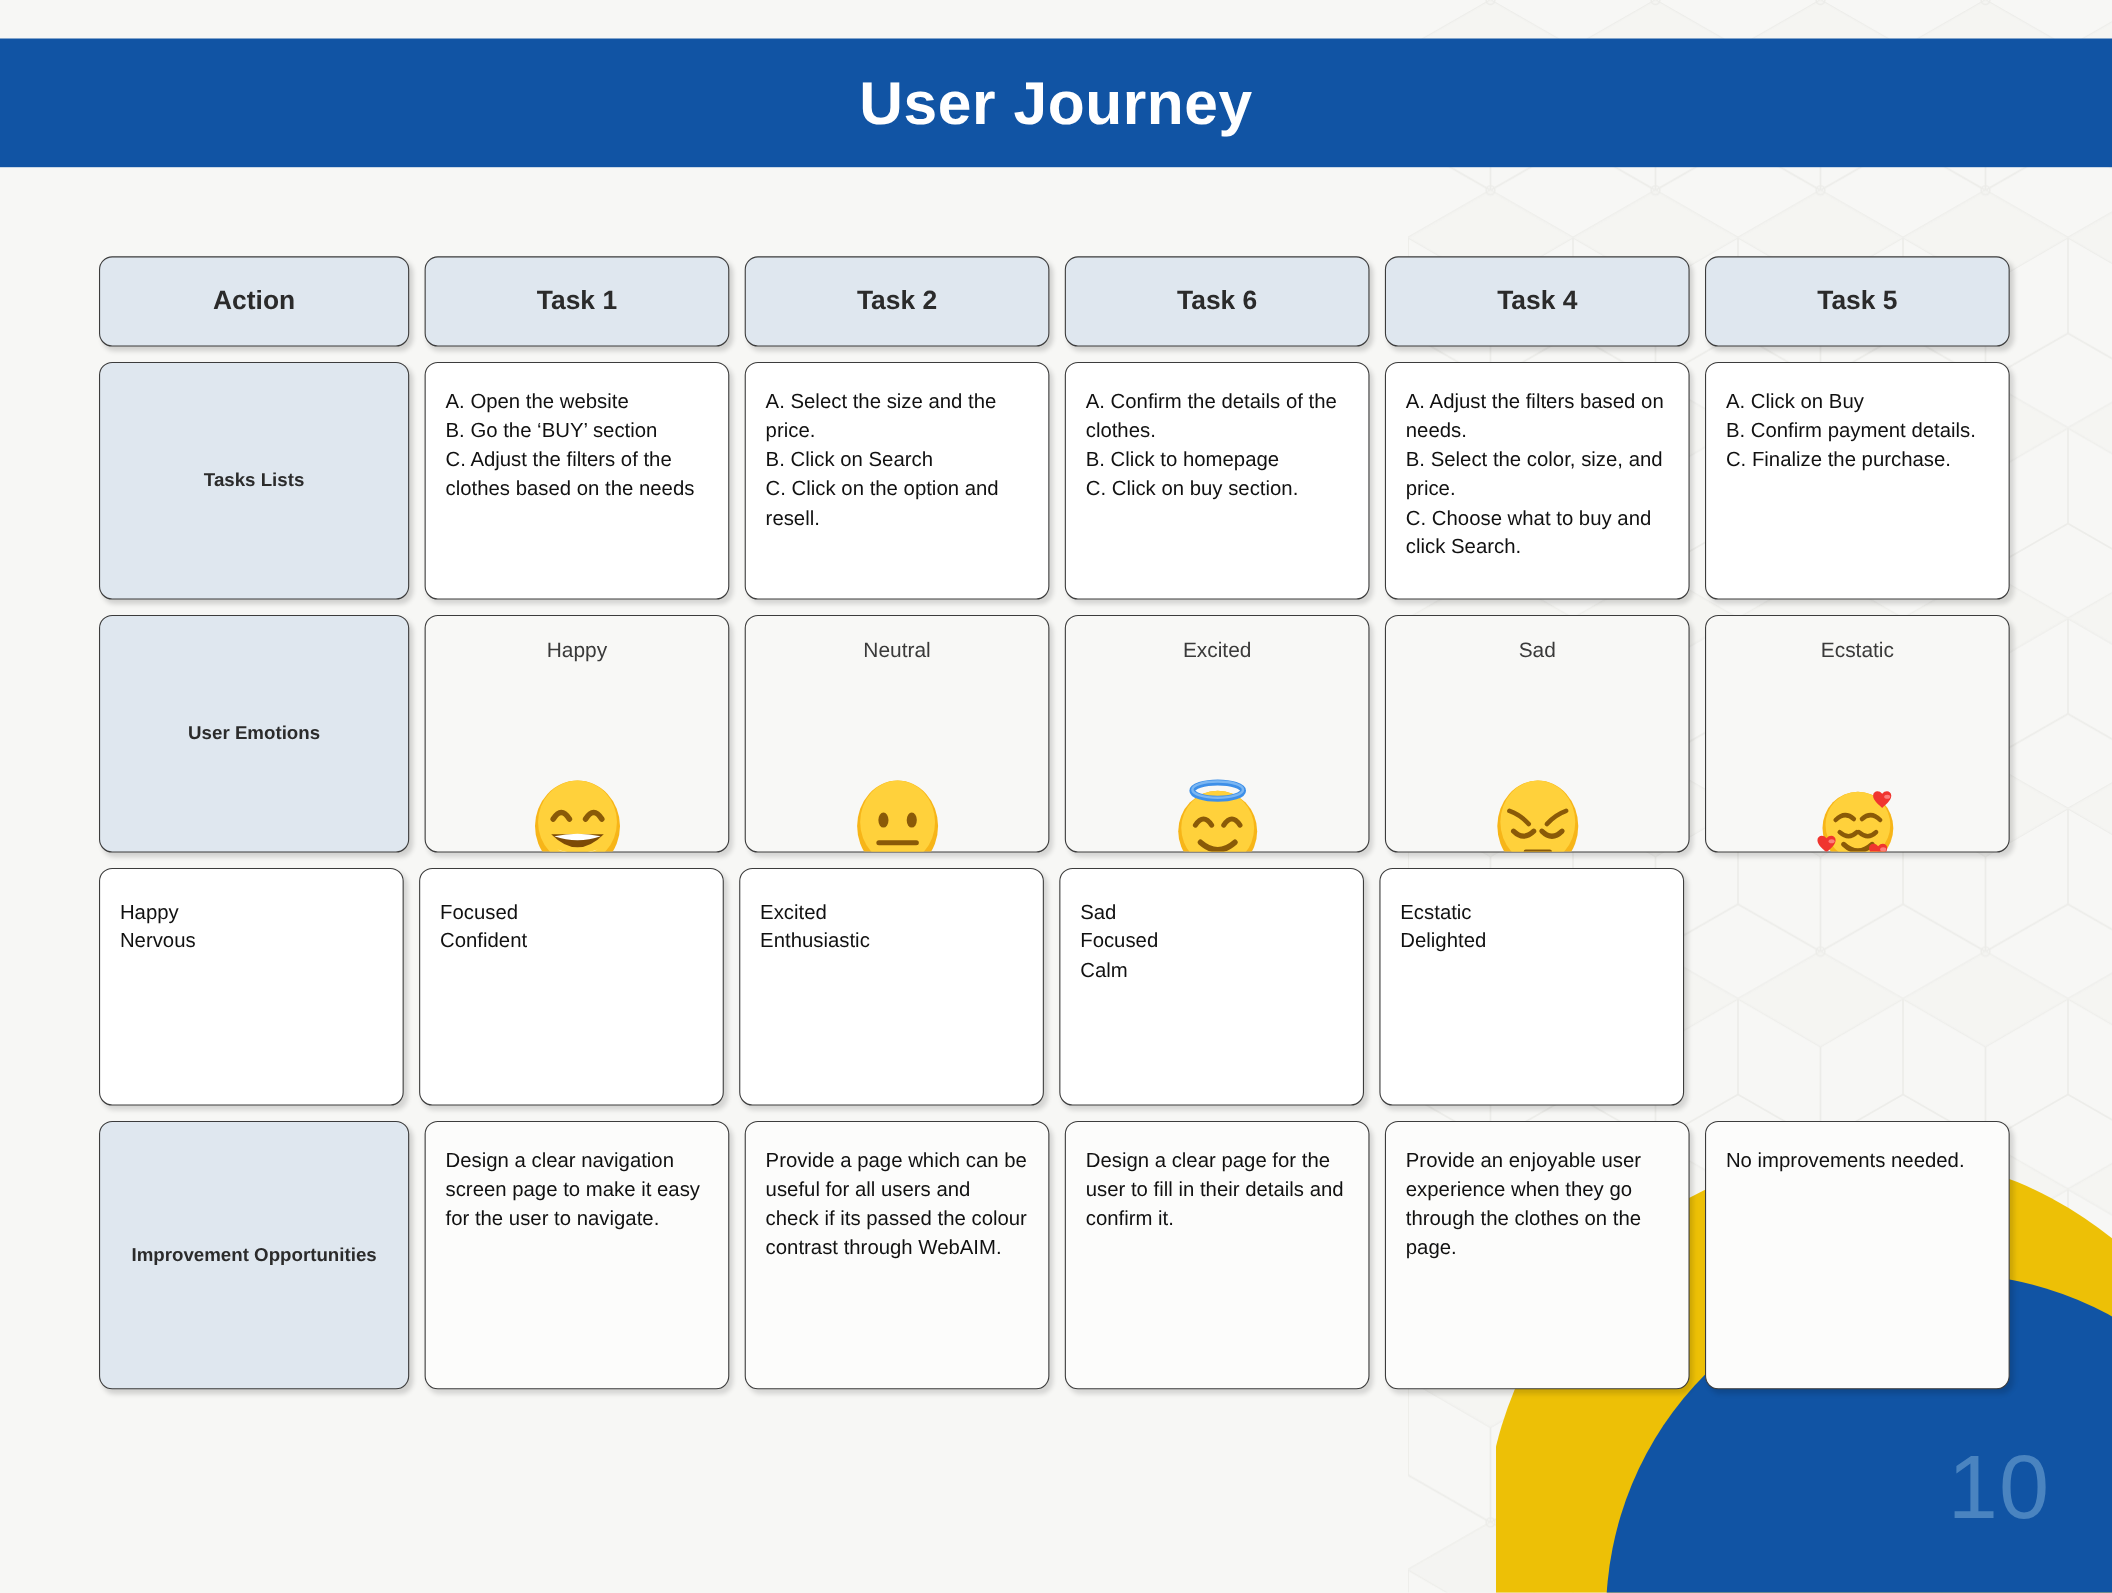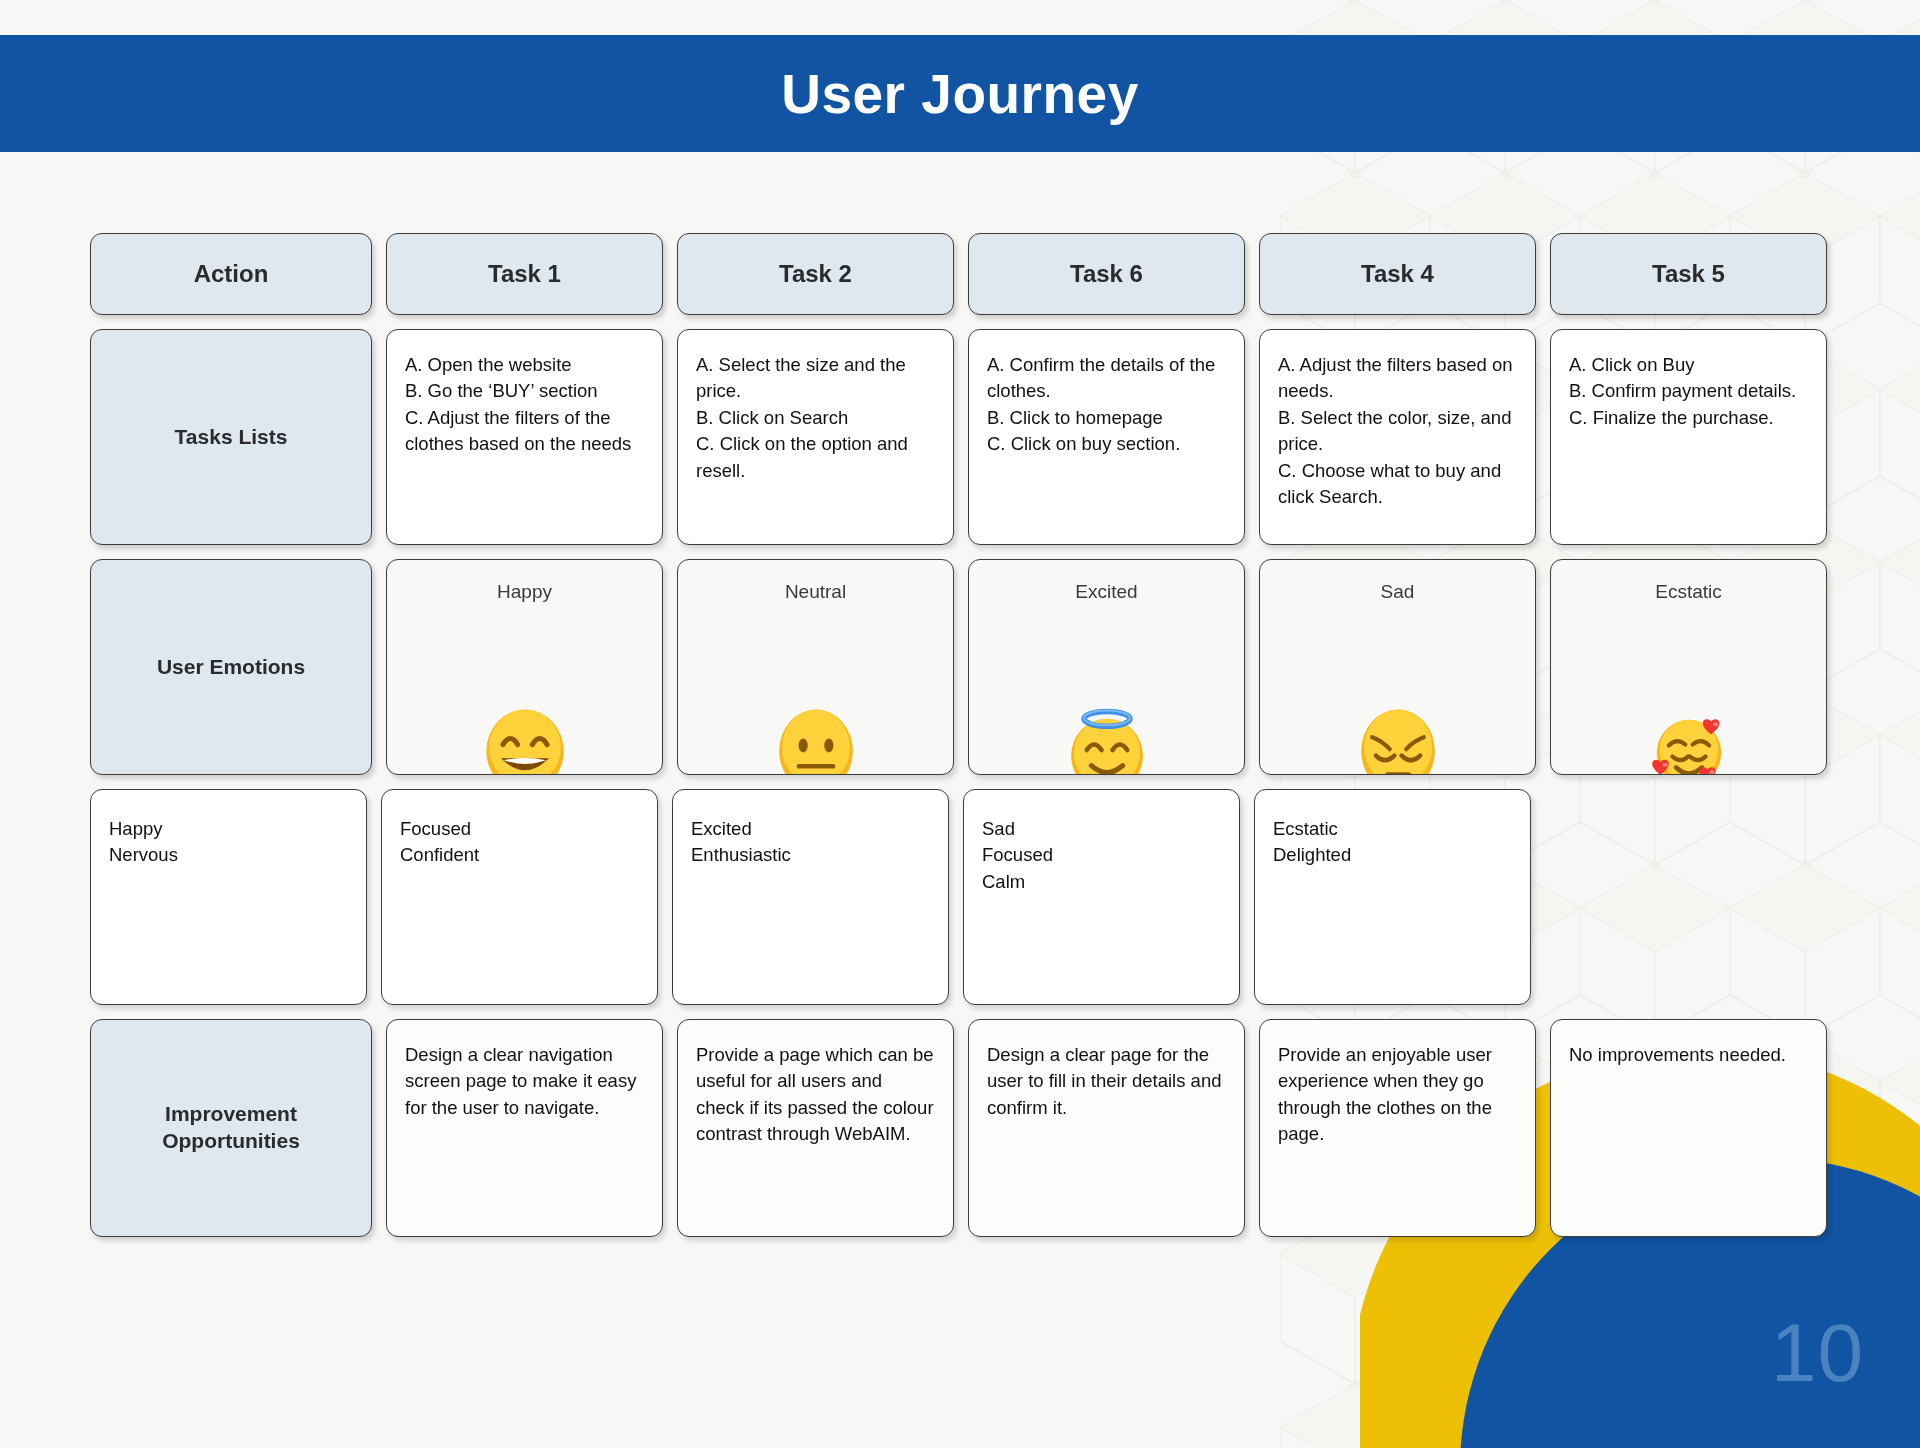--- a/index.html
+++ b/index.html
@@ -85,21 +85,21 @@
     font-weight: 700;
   }
 
   .hdr-cell {
     height: 82px;
     font-size: 24px;
     margin-top: 26px;
   }
 
   .rowlabel-cell {
-    font-size: 21px;
+    font-size: 17px;
     line-height: 1.28;
     padding: 7px 10px;
   }
 
   
   .content-cell {
     background: #fcfcfb;
     border: 1.3px solid #3c3c3c;
     box-shadow: 3px 4px 5px rgba(0,0,0,0.14);
     padding: 22px 18px 14px 18px;
@@ -107,21 +107,21 @@
     font-size: 18.5px;
     line-height: 1.43;
     white-space: pre-line;
     overflow: hidden;
   }
 
   
   .row-tasks .cell      { height: 216px; }
   .row-emotions .cell   { height: 216px; }
   .row-feelings .cell   { height: 216px; }
-  .row-improve .cell    { height: 218px; }
+  .row-improve .cell    { height: 244px; }
 
   .row-tasks .content-cell { background:#ffffff; }
   .row-feelings .content-cell { background:#ffffff; padding-top: 26px; }
 
   
   .emotion-cell {
     display: flex;
     flex-direction: column;
     align-items: center;
     padding-top: 18px;

